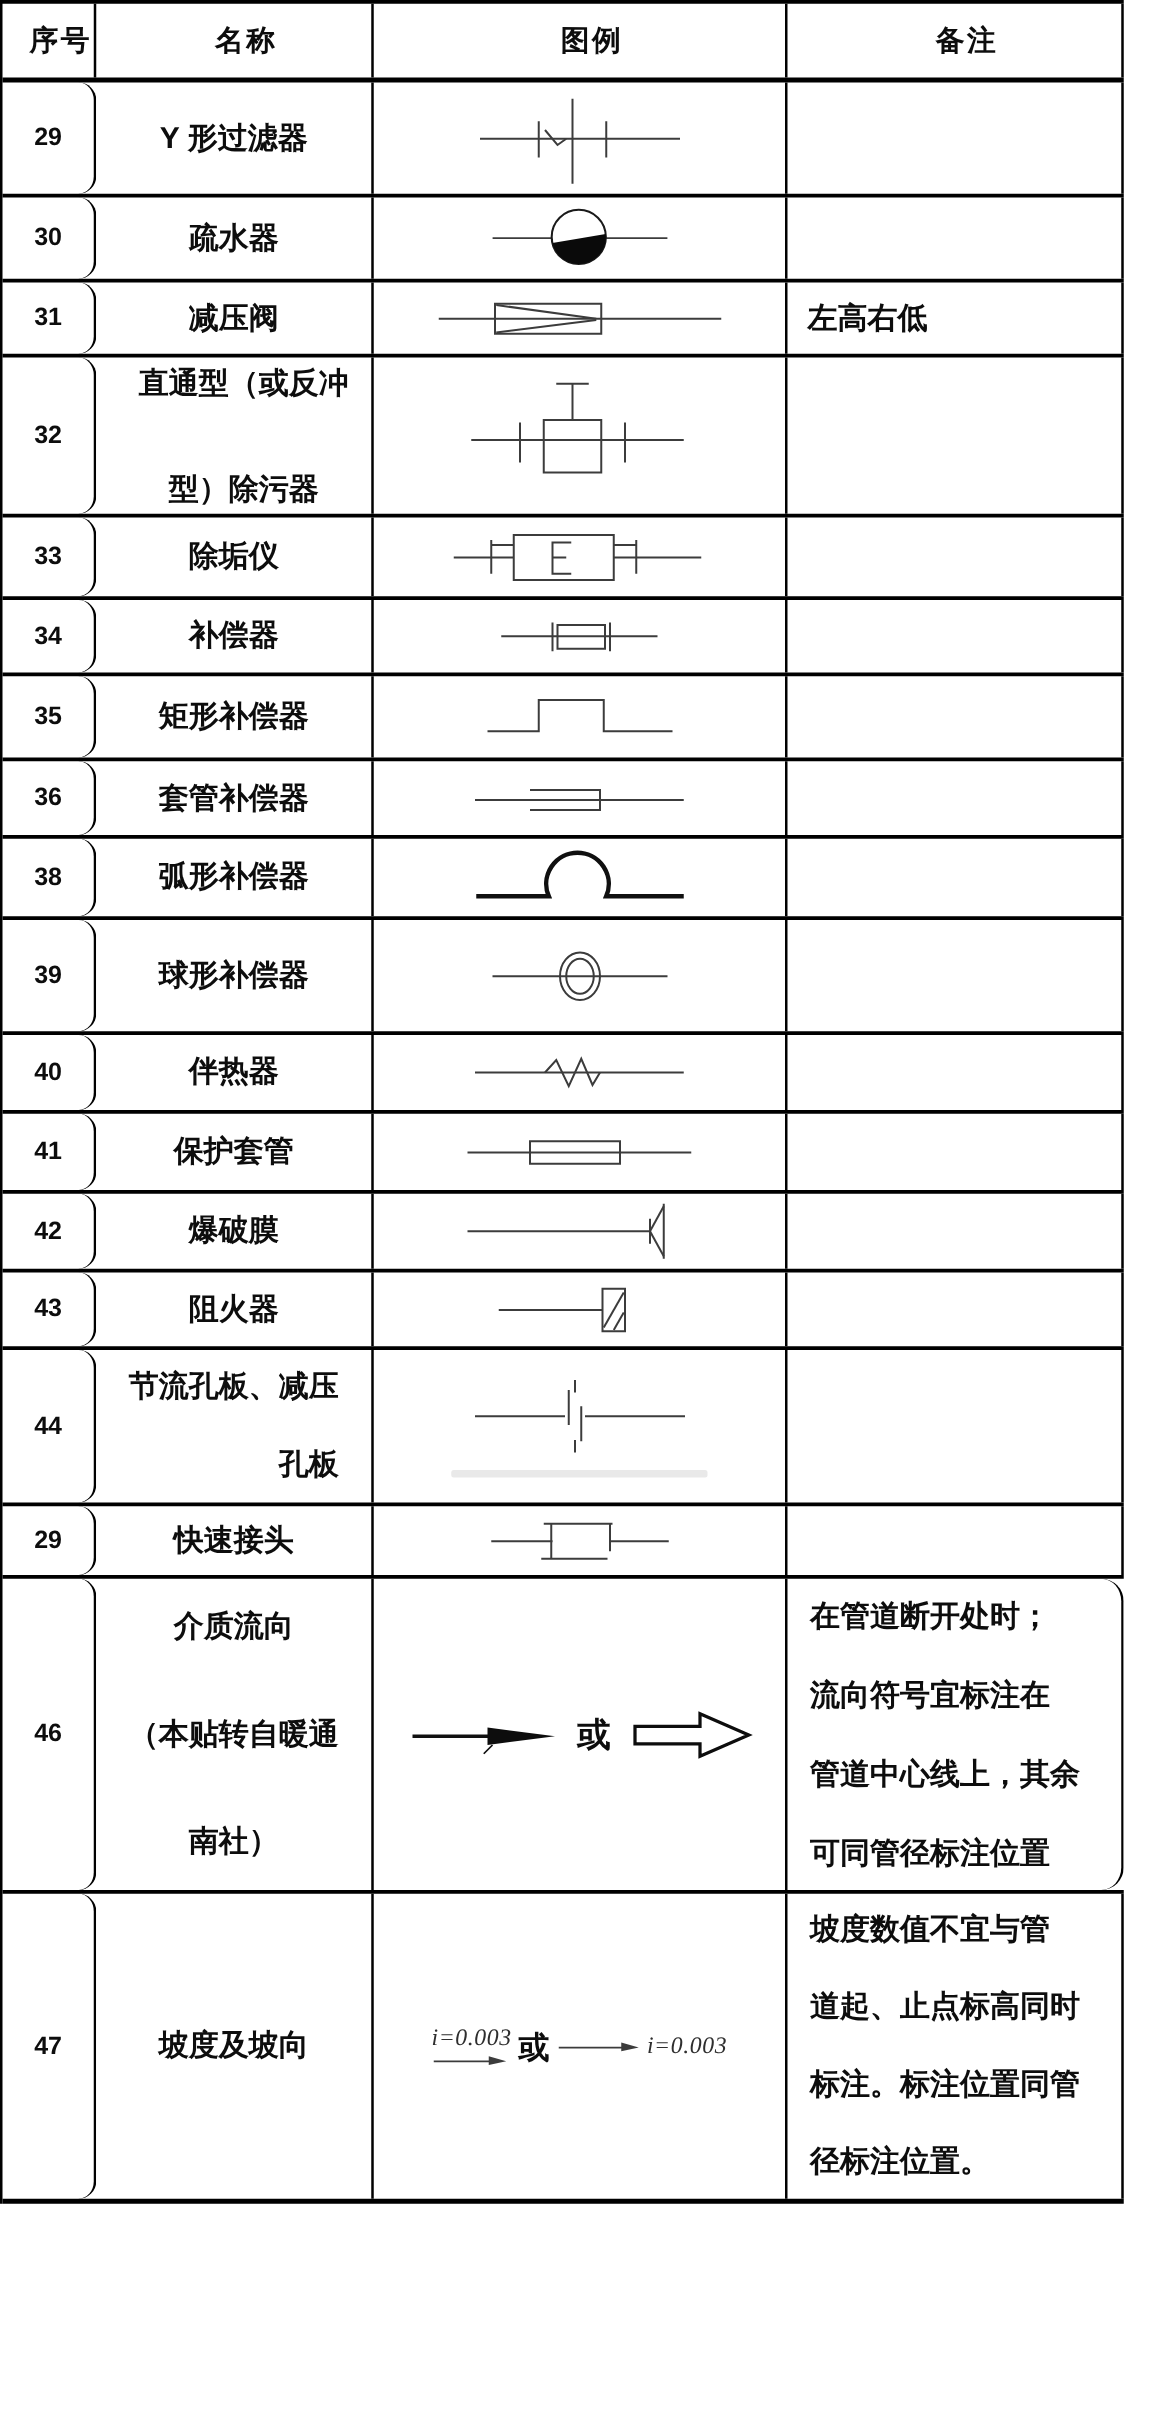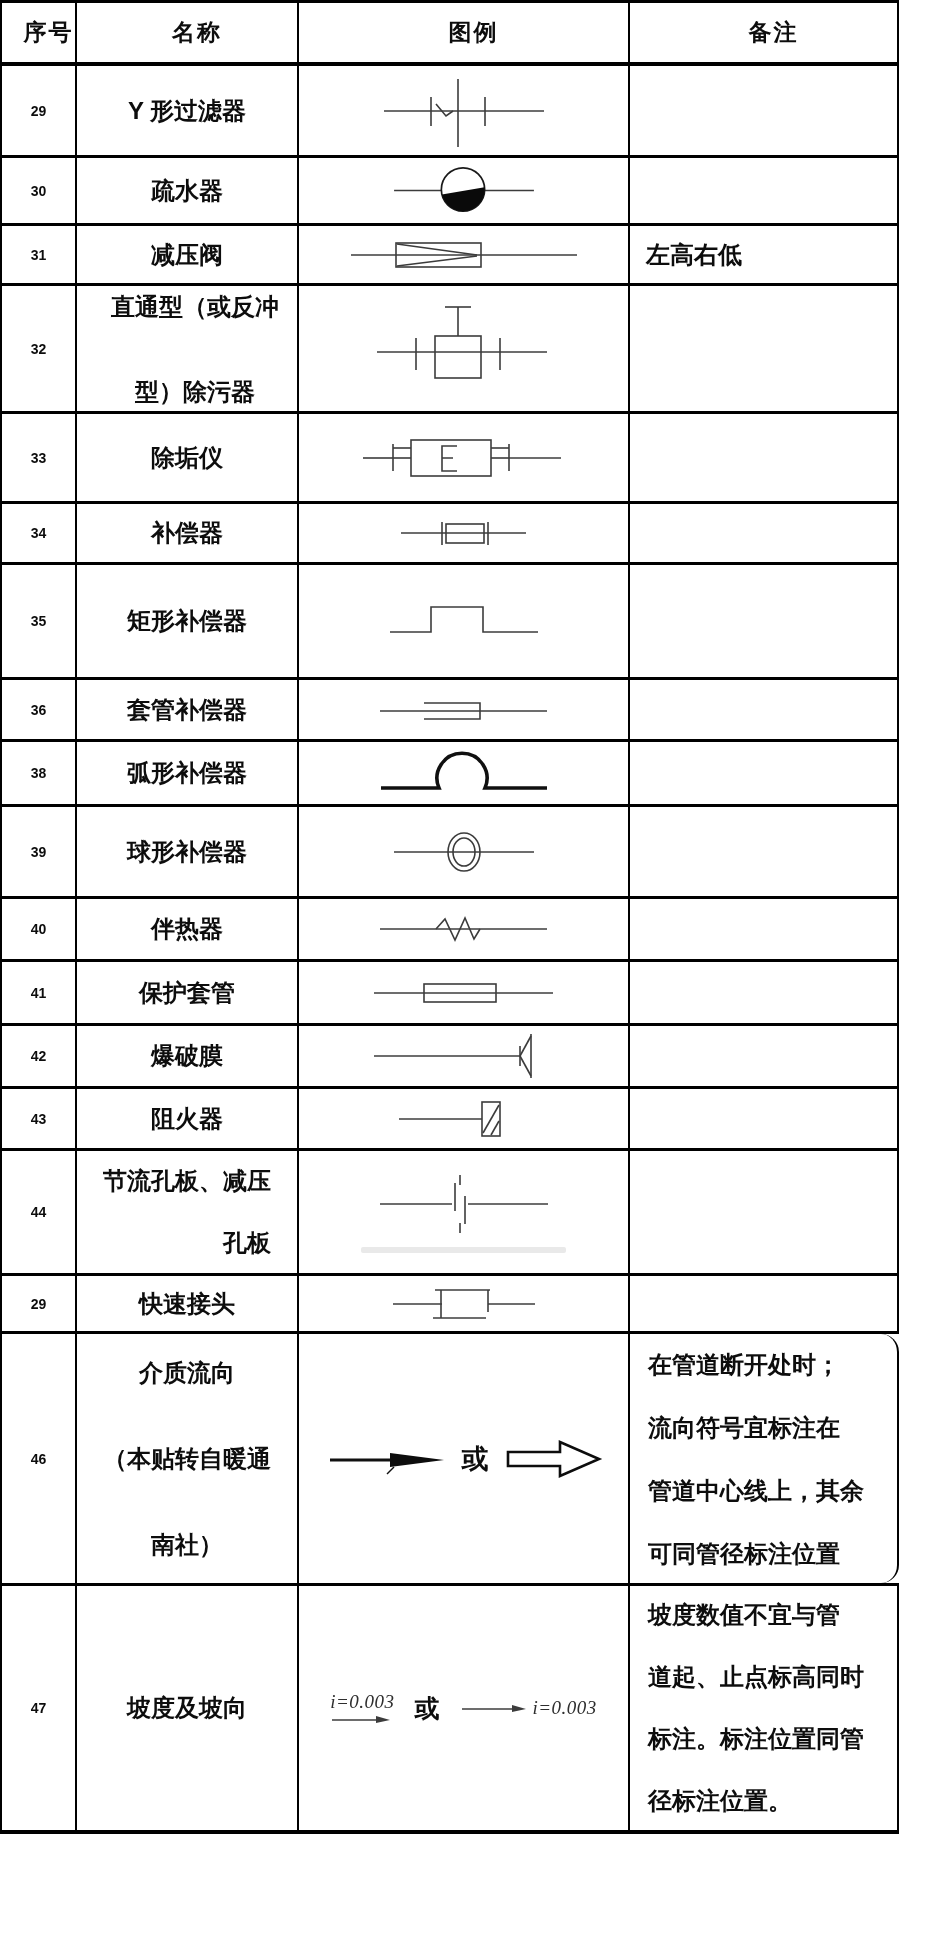--- a/index.html
+++ b/index.html
@@ -7,21 +7,21 @@
         font-family:"Liberation Sans",sans-serif;color:#0d0d0d;overflow:hidden;}
   .tbl{position:absolute;top:0;left:0;width:897px;
        border-top:3px solid #000;border-left:2px solid #000;}
   .row{display:grid;grid-template-columns:75px 222px 331px 269px;
        border-bottom:3px solid #000;box-sizing:border-box;}
   .row.hdr{border-bottom:4px solid #000;}
   .row.last{border-bottom:4px solid #000;}
   .c{border-right:2px solid #000;box-sizing:border-box;display:flex;
      align-items:center;justify-content:center;overflow:hidden;}
   .hcell{font-size:23px;font-weight:700;letter-spacing:2px;margin-left:20px;}
-  .no{font-size:14px;font-weight:700;}
+  .no{font-size:20px;font-weight:700;border-radius:14px;}
   .name{font-size:24px;font-weight:700;text-align:center;white-space:pre-line;line-height:1.5;}
   .remark{font-size:24px;font-weight:700;justify-content:flex-start;text-align:left;
           padding-left:16px;white-space:pre-line;line-height:1.5;}
   .lh32{line-height:85px;padding-left:16px;}
   .lh44{line-height:62px;text-align:right;}
   .lh46{line-height:86px;}
   .rlh46{line-height:63px;padding-left:18px;border-radius:18px;}
   .rlh47{line-height:62px;padding-left:18px;}
   .legend{flex-direction:column;}
   .legend-row{flex-direction:row;gap:13px;}
@@ -101,21 +101,21 @@
         <rect class="s" x="66" y="43" width="46" height="42"></rect>
         <line class="s" x1="89" y1="14" x2="89" y2="43"></line>
         <line class="s" x1="76" y1="14" x2="102" y2="14"></line>
         <line class="s" x1="47" y1="45" x2="47" y2="77"></line>
         <line class="s" x1="131" y1="45" x2="131" y2="77"></line>
       </svg>
     </div>
     <div class="c remark"></div>
   </div>
 
-  <div class="row" style="height:90px">
+  <div class="row" style="height:66px">
     <div class="c no">33</div>
     <div class="c name">除垢仪</div>
     <div class="c legend">
       <svg width="205" height="56" viewBox="0 0 205 56">
         <line class="s" x1="2" y1="28" x2="32" y2="28"></line>
         <line class="s" x1="32" y1="14" x2="32" y2="41"></line>
         <line class="s" x1="32" y1="18" x2="50" y2="18"></line>
         <line class="s" x1="32" y1="28" x2="50" y2="28"></line>
         <rect class="s" x="50" y="10" width="80" height="36" stroke-width="2.2"></rect>
         <path class="s" d="M96,16 H81 V41 H96 M81,28 H92" stroke-width="2.4"></path>
@@ -135,21 +135,21 @@
       <svg width="135" height="44" viewBox="0 0 135 44">
         <line class="s" x1="5" y1="22" x2="130" y2="22" stroke-width="2"></line>
         <rect class="s" x="50" y="13" width="38" height="19" stroke-width="2.2"></rect>
         <line class="s" x1="46" y1="11" x2="46" y2="34" stroke-width="2"></line>
         <line class="s" x1="92" y1="11" x2="92" y2="34" stroke-width="2"></line>
       </svg>
     </div>
     <div class="c remark"></div>
   </div>
 
-  <div class="row" style="height:115px">
+  <div class="row" style="height:68px">
     <div class="c no">35</div>
     <div class="c name">矩形补偿器</div>
     <div class="c legend">
       <svg width="160" height="46" viewBox="0 0 160 46">
         <polyline class="s" points="6,34 47,34 47,9 99,9 99,34 154,34" stroke-width="2.2"></polyline>
       </svg>
     </div>
     <div class="c remark"></div>
   </div>
 
@@ -295,21 +295,21 @@
     </div>
     <div class="c remark rlh46">在管道断开处时；
 流向符号宜标注在
 管道中心线上，其余
 可同管径标注位置</div>
   </div>
 
   <div class="row last" style="height:248px">
     <div class="c no">47</div>
     <div class="c name">坡度及坡向</div>
-    <div class="c legend legend-row" style="gap:20px">
+    <div class="c legend legend-row" style="gap:5px">
       <div class="slope-stack">
         <span class="slope-label">i=0.003</span>
         <svg width="62" height="12" viewBox="0 0 62 12">
           <line x1="2" y1="7" x2="52" y2="7" stroke="#3c3c3c" stroke-width="1.4"></line>
           <polygon points="46,3 60,7 46,10" fill="#3c3c3c"></polygon>
         </svg>
       </div>
       <span class="or-label small">或</span>
       <div class="slope-inline">
         <svg width="68" height="12" viewBox="0 0 68 12">

